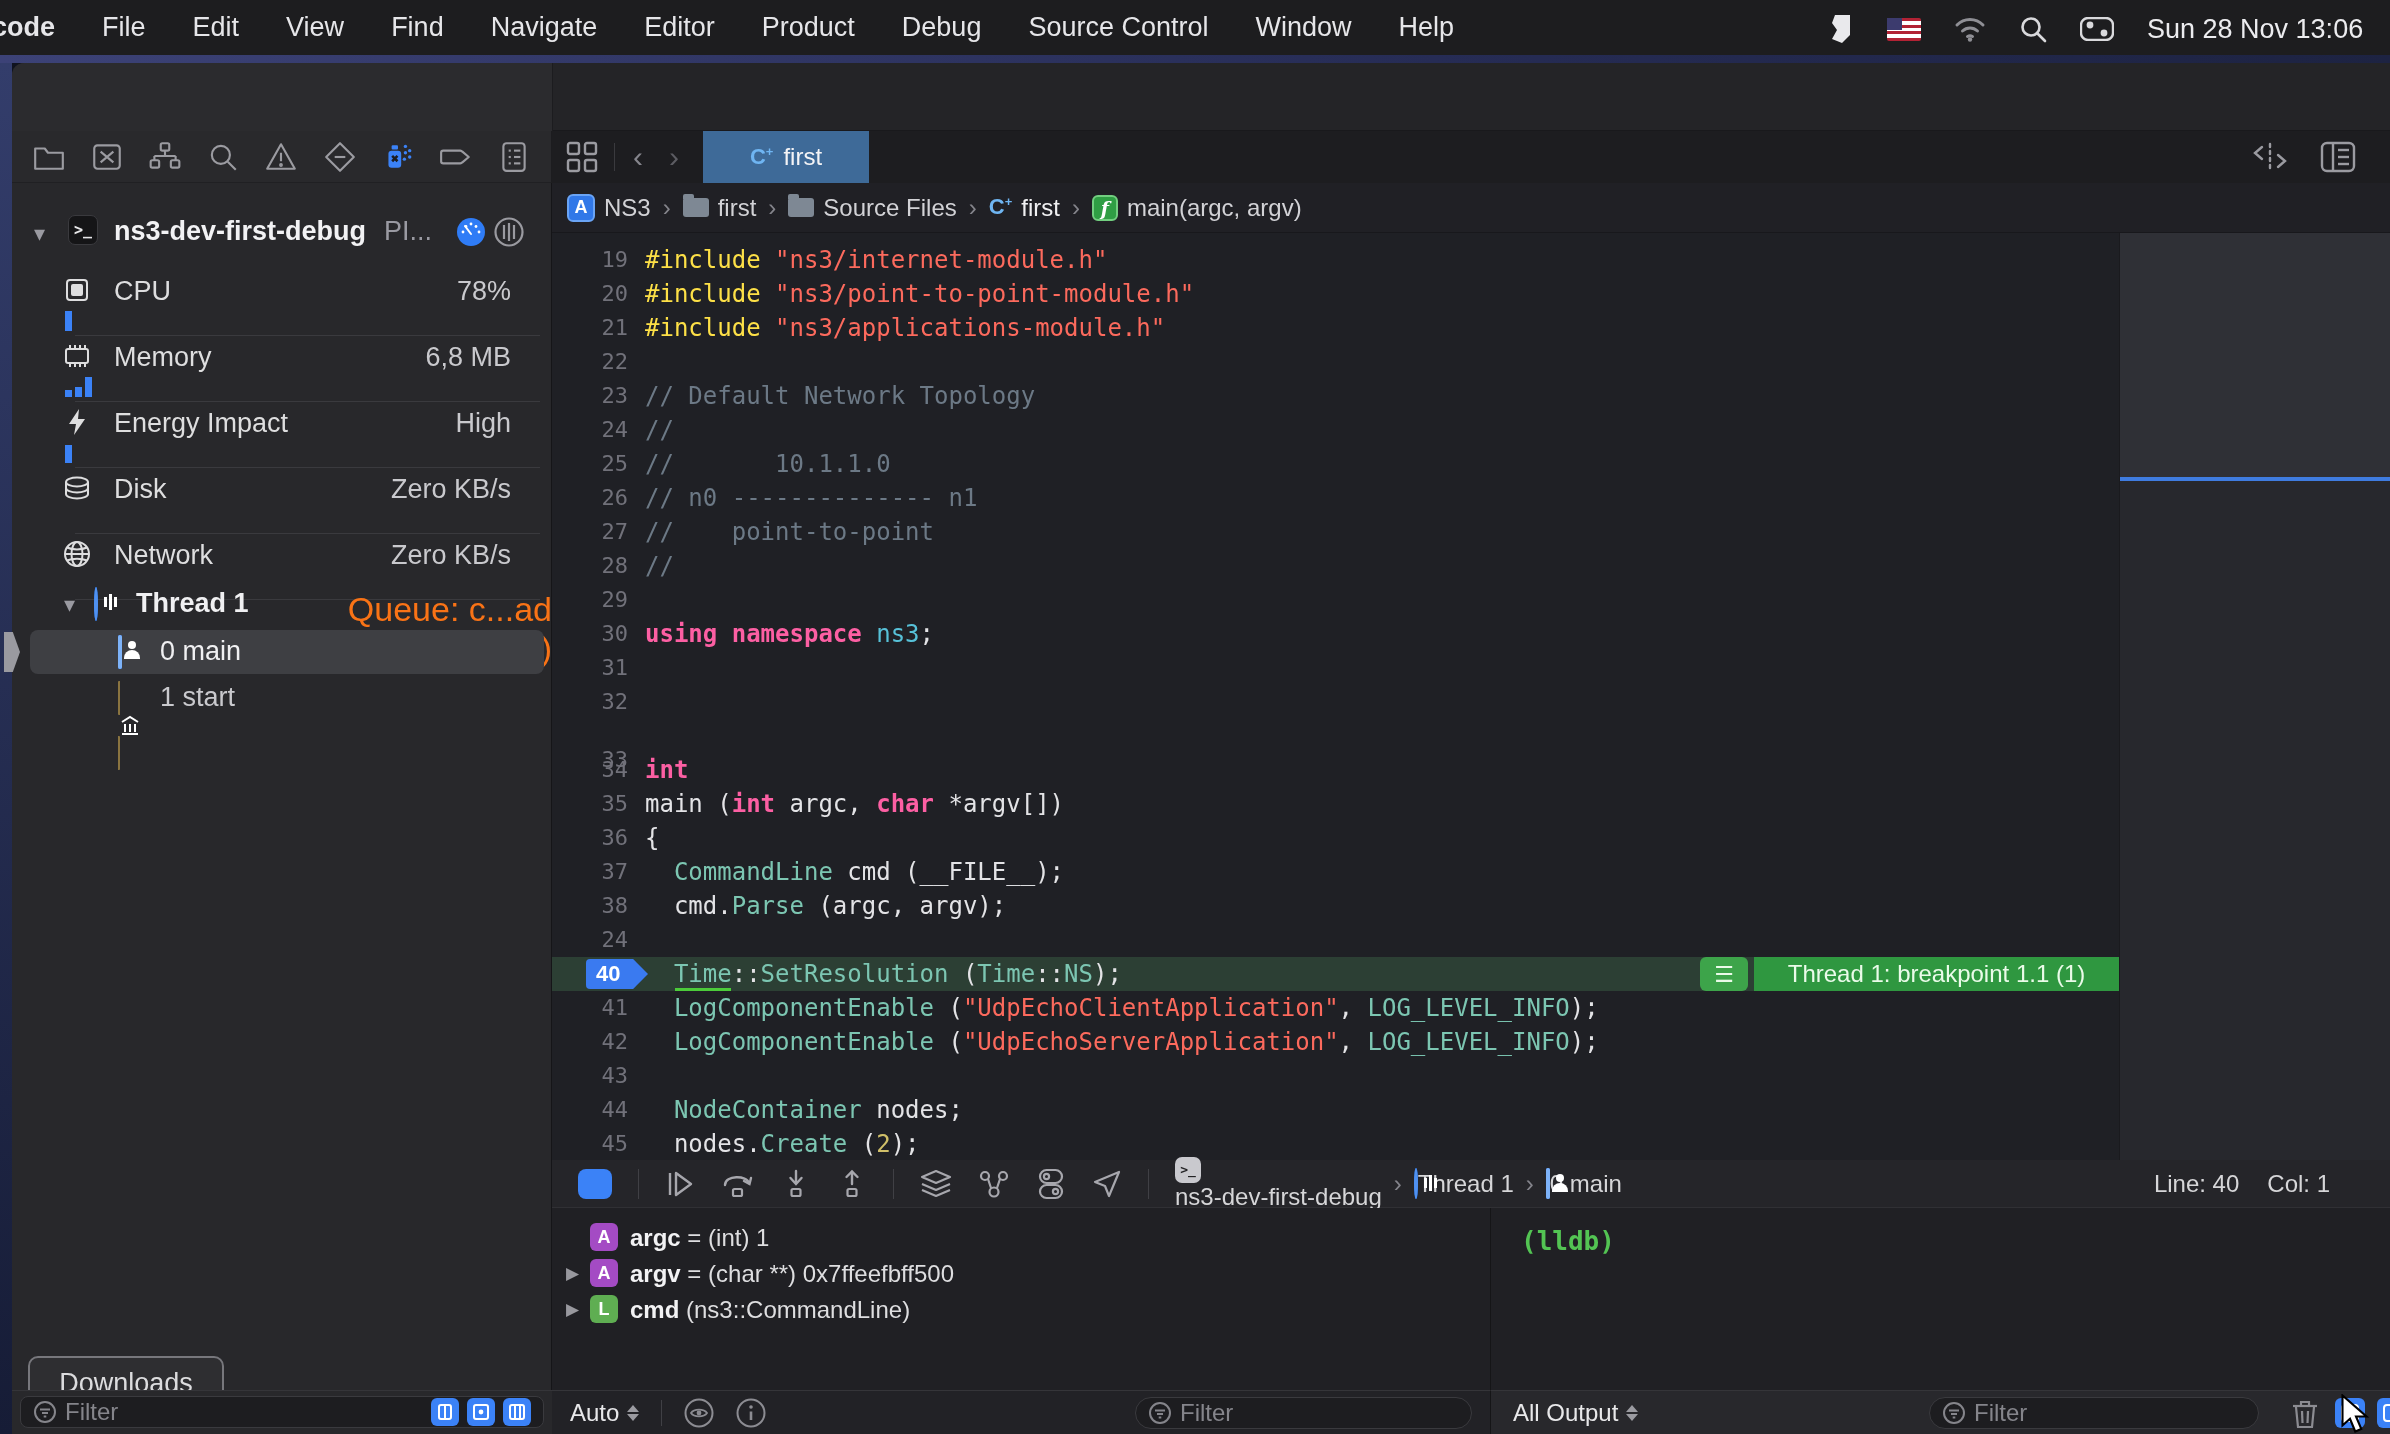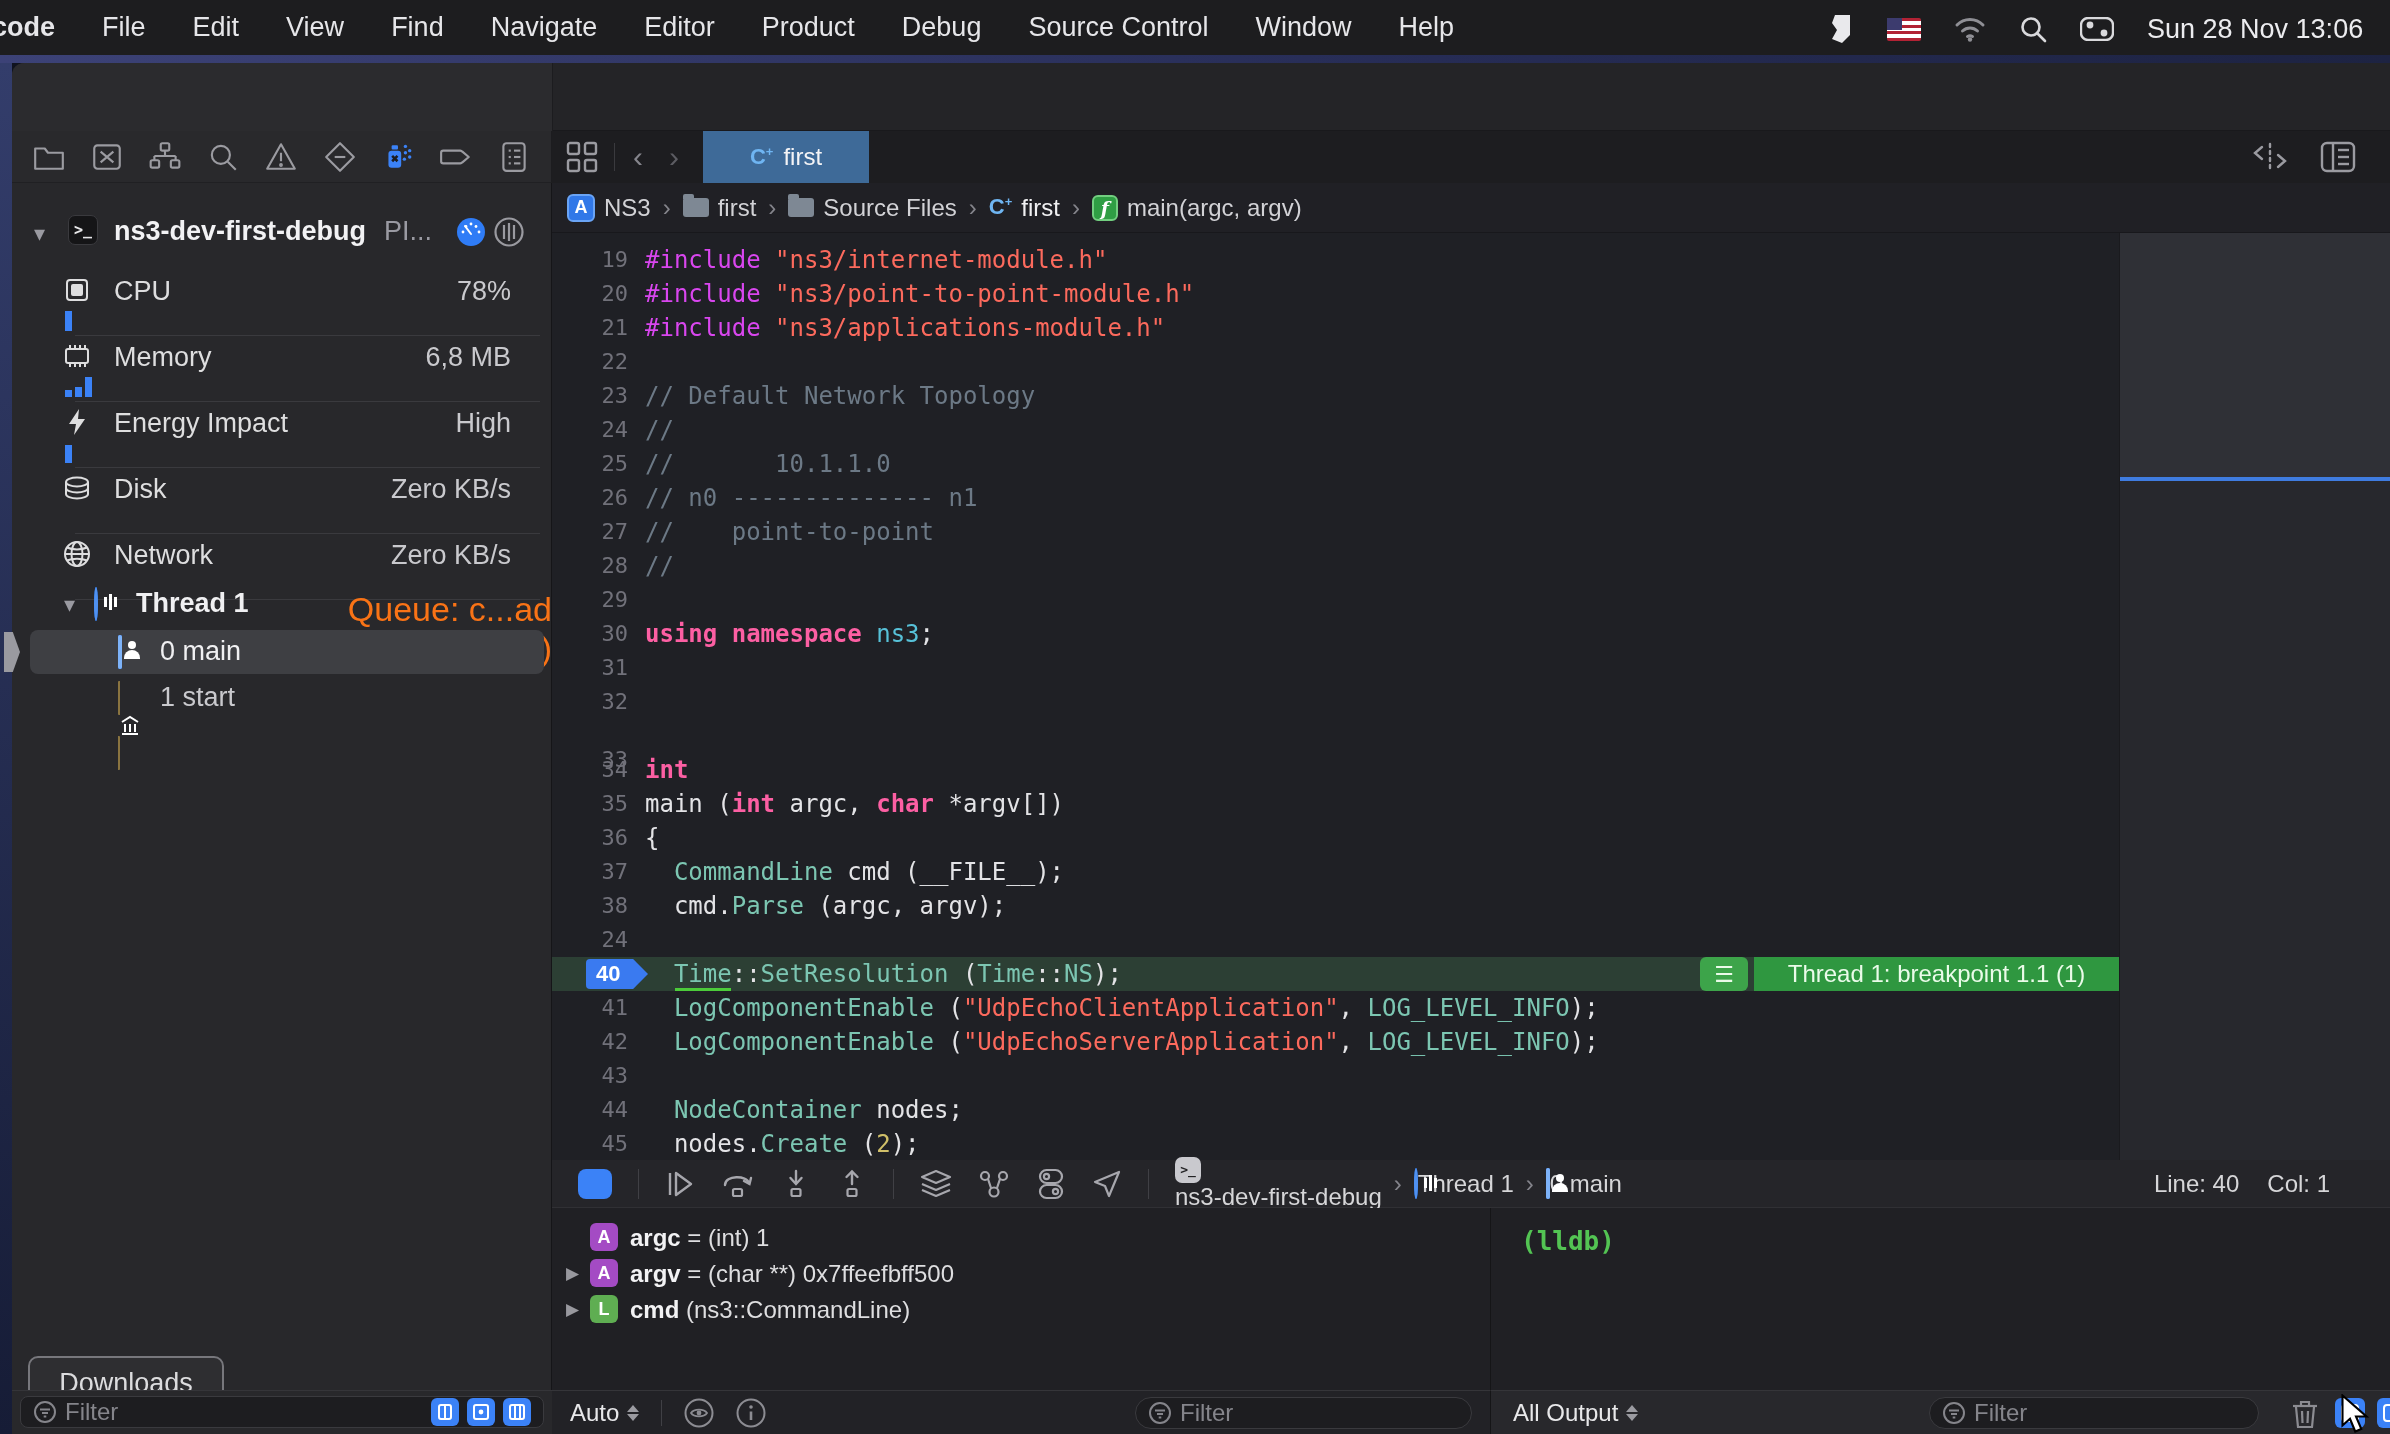--- a/index.html
+++ b/index.html
@@ -69,21 +69,21 @@
   .bank-badge { width:28px; height:28px; border-radius:5px; background:#c2a264; border:2px solid #8a7440; position:relative; }
   #frame-pointer { position:absolute; left:4px; width:16px; height:40px; background:#9a9aa0; clip-path:polygon(0 0,55% 0,100% 50%,55% 100%,0 100%); }
   #downloads-btn { position:absolute; left:16px; top:1173px; width:196px; height:54px; border:2px solid #77777c; border-radius:10px; background:#2e2e31; color:#dcdcde; font-size:27px; display:flex; align-items:center; justify-content:center; }
   .queue-txt { color:#f97316; font-size:34px;text-align:right; }
 
   
   #editor { left:552px; top:233px; width:1838px; height:927px; background:#1f2025; overflow:hidden; font-family:"DejaVu Sans Mono",monospace; }
   .cline { position:absolute; left:0; width:1567px; height:34px; }
   .gut { position:absolute; left:0; top:0; width:76px; text-align:right; font-size:22px; color:#71717a; line-height:34px; }
   .ctext { position:absolute; left:93px; top:0; font-size:24px; line-height:34px; white-space:pre; }
-  .tok-pp{color:#d946ef} .tok-str{color:#fc6a5d} .tok-com{color:#6c7986}
+  .tok-pp{color:#fde047} .tok-str{color:#fc6a5d} .tok-com{color:#6c7986}
   .tok-kw{color:#fc5fa3;font-weight:bold} .tok-cy{color:#57c1d8} .tok-fn{color:#7cc6b2}
   .tok-num{color:#d0bf69} .tok-pl{color:#e3e3e6}
   .tok-fnu{color:#7cc6b2; box-shadow:0 4px 0 -1px #4ccb3a;}
   #bp-row { position:absolute; left:0; width:1567px; height:34px; background:#2c3f34; }
   #bp-badge { position:absolute; left:34px; width:62px; height:30px; background:#3a7af0; border-radius:4px; clip-path:polygon(0 0,76% 0,100% 50%,76% 100%,0 100%); color:#fff; font-size:22px; font-weight:bold; text-align:left; padding-left:10px; line-height:30px; font-family:"Liberation Sans",sans-serif; }
   #bp-menu { position:absolute; left:1148px; width:48px; height:34px; background:#3da44a; border-radius:6px; color:#eafbe9; display:flex; align-items:center; justify-content:center; font-size:22px; }
   #bp-label { position:absolute; left:1202px; width:365px; height:34px; background:#2f9740; color:#eafbe9; font-family:"Liberation Sans",sans-serif; font-size:24px; display:flex; align-items:center; justify-content:center; }
   #minimap { position:absolute; left:1567px; top:0; width:271px; height:927px; background:#27282d; border-left:1px solid #1a1a1e; }
   #minimap-visible { position:absolute; left:0; top:0; width:271px; height:244px; background:#2f3036; }
   #minimap-mark { position:absolute; left:0; top:244px; width:271px; height:4px; background:#3f7ce0; }

